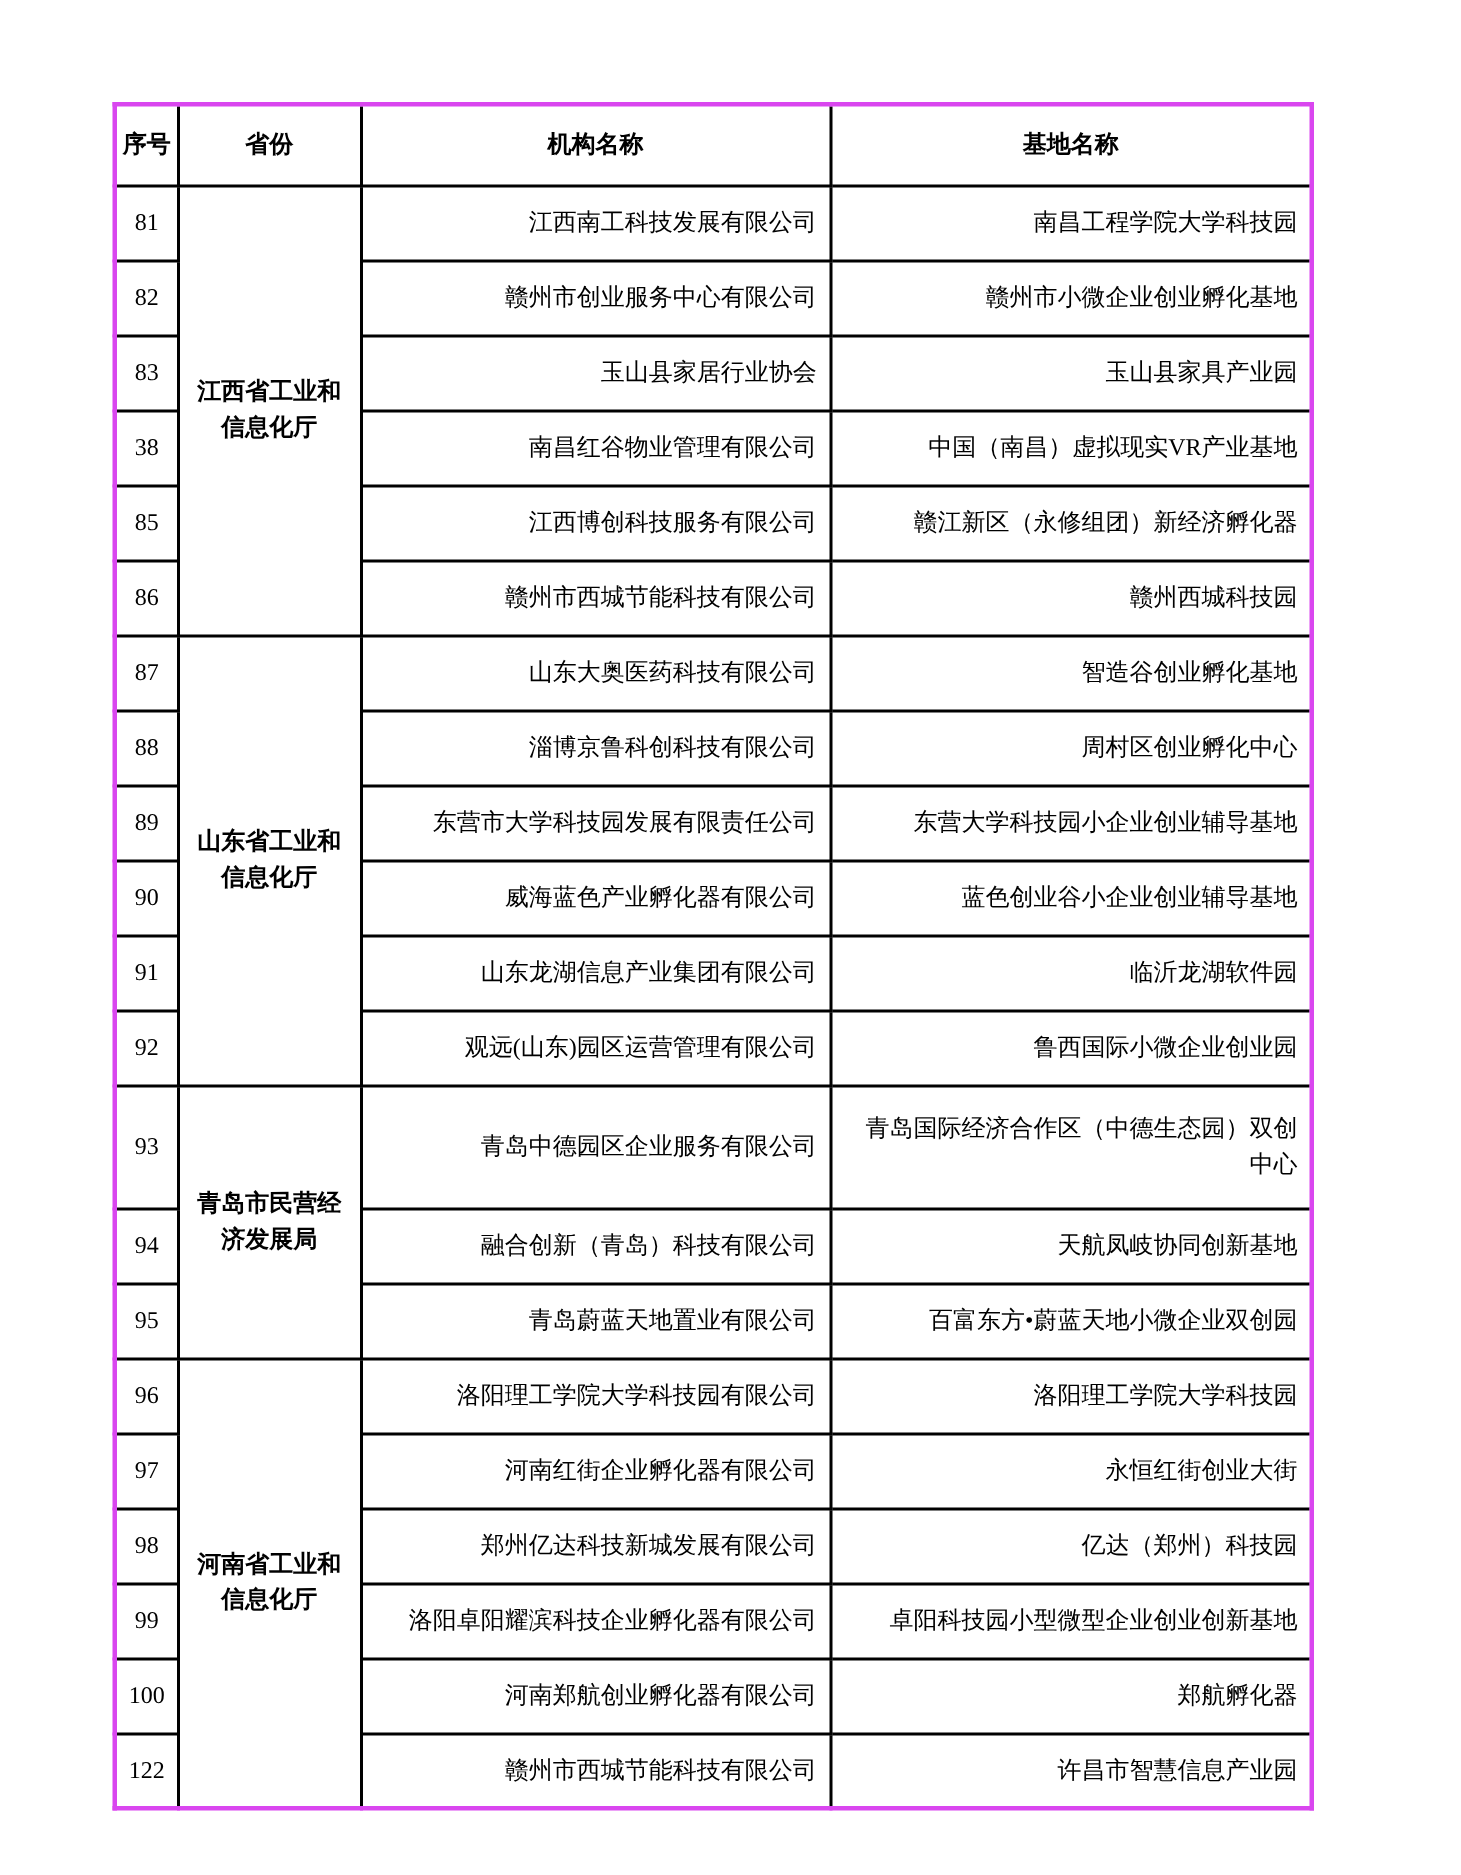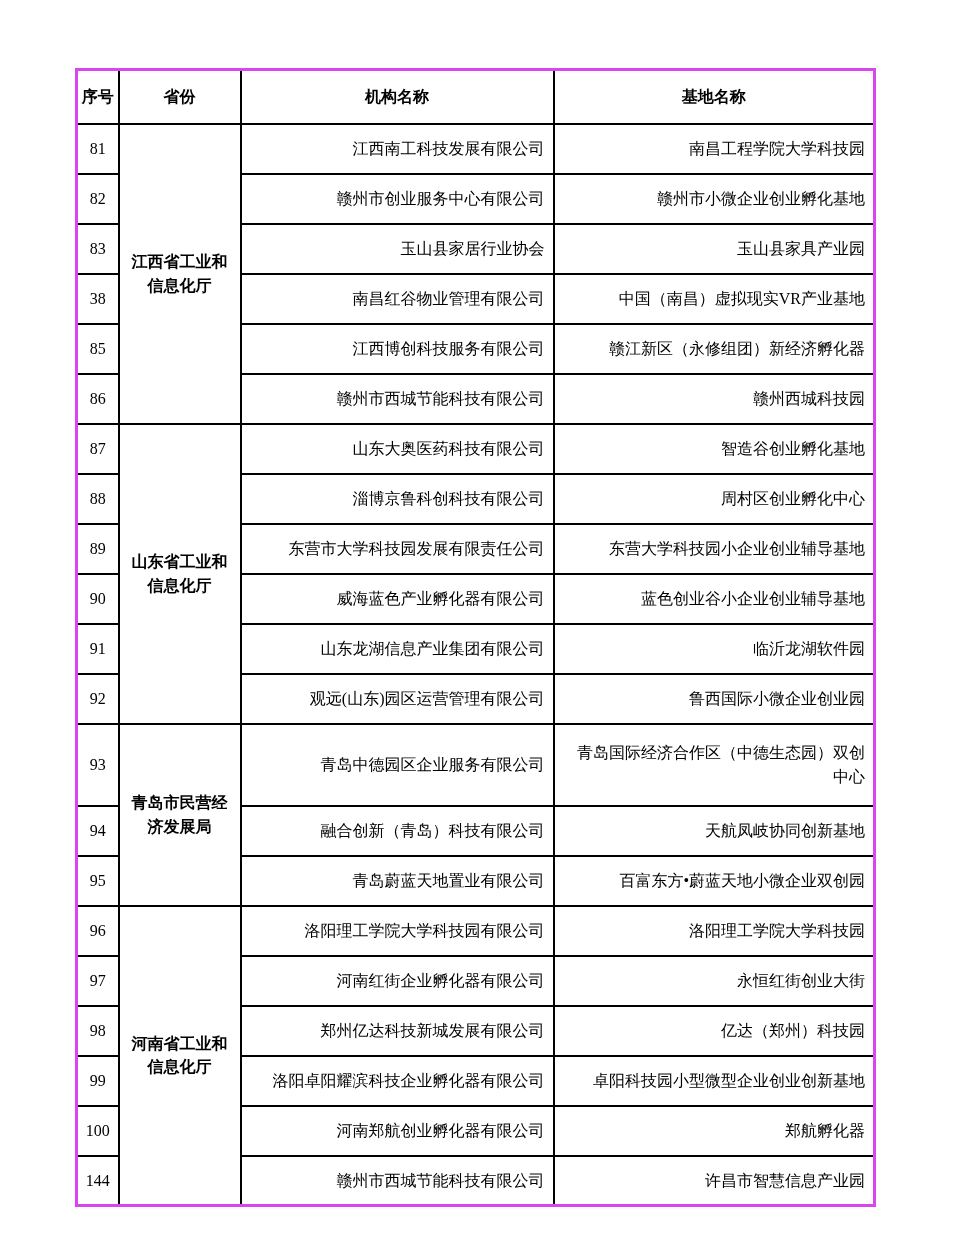--- a/index.html
+++ b/index.html
@@ -178,18 +178,18 @@
       <td class="cell-no">99</td>
       <td class="cell-org">洛阳卓阳耀滨科技企业孵化器有限公司</td>
       <td class="cell-base">卓阳科技园小型微型企业创业创新基地</td>
     </tr>
     <tr class="data-row">
       <td class="cell-no">100</td>
       <td class="cell-org">河南郑航创业孵化器有限公司</td>
       <td class="cell-base">郑航孵化器</td>
     </tr>
     <tr class="data-row">
-      <td class="cell-no">144</td>
+      <td class="cell-no">122</td>
       <td class="cell-org">赣州市西城节能科技有限公司</td>
       <td class="cell-base">许昌市智慧信息产业园</td>
     </tr>
   </tbody>
 </table>
 
 </body></html>

